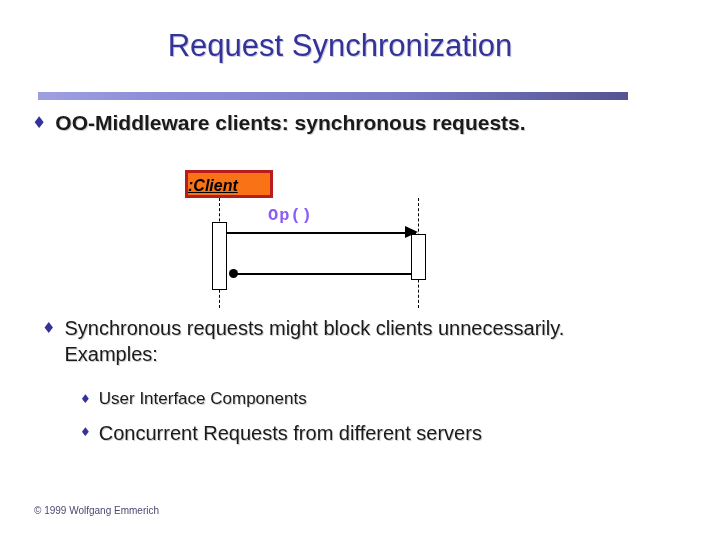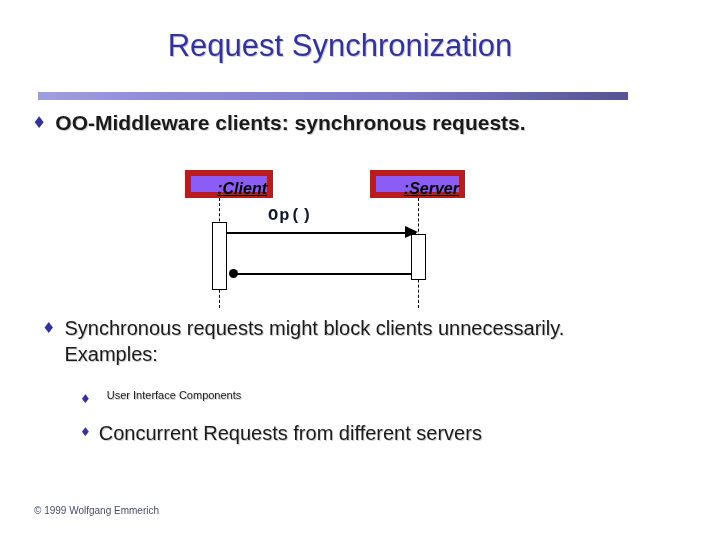--- a/index.html
+++ b/index.html
@@ -92,43 +92,43 @@
     line-height: 1.28;
     padding-left: 9px;
     max-width: 530px;
   }
 
   #bullet-3 {
     left: 80px;
     top: 389px;
   }
   #bullet-3 .diamond { font-size: 12px; padding-top: 4px; }
-  #bullet-3 .btext { font-size: 11px; padding-left: 8px; white-space: nowrap; margin-left: 8px; }
+  #bullet-3 .btext { font-size: 17px; padding-left: 8px; white-space: nowrap; }
 
   #bullet-4 {
     left: 80px;
     top: 422px;
   }
   #bullet-4 .diamond { font-size: 12px; padding-top: 4px; }
   #bullet-4 .btext { font-size: 20px; padding-left: 8px; white-space: nowrap; }
 
   
   #seq-diagram {
     position: absolute;
     left: 0px;
     top: 160px;
     width: 720px;
     height: 150px;
   }
   .obj-box {
     position: absolute;
-    background: #8b5cf6;
-    border: 6px solid #b91c1c;
+    background: #f97316;
+    border: 3px solid #b91c1c;
     box-sizing: border-box;
-    text-align: right;
+    text-align: left;
     font-size: 16px;
     font-weight: bold;
     font-style: italic;
     color: #000000;
     line-height: 26px;
     height: 28px;
   }
   .obj-box span {
     text-decoration: underline;
   }
@@ -179,21 +179,21 @@
     background: #000000;
   }
 
   #msg-label {
     position: absolute;
     left: 268px;
     top: 46px;
     font-family: "Liberation Mono", "DejaVu Sans Mono", monospace;
     font-size: 17px;
     font-weight: bold;
-    color: #0f172a;
+    color: #8b5cf6;
     letter-spacing: 1px;
   }
 
   
   #footer-copyright {
     position: absolute;
     left: 34px;
     top: 505px;
     font-size: 10px;
     color: #4a4a70;
@@ -244,23 +244,20 @@
     <span class="diamond">♦</span>
     <span class="btext">OO-Middleware clients: synchronous requests.</span>
   </div>
 
   <div id="seq-diagram">
 
     <div class="obj-box" id="obj-client">
       <span>:Client</span>
     </div>
 
-    <div class="obj-box" id="obj-server">
-      <span>:Server</span>
-    </div>
 
     <div class="lifeline" id="lifeline-client"></div>
     <div class="lifeline" id="lifeline-server"></div>
 
     <div class="activation" id="activation-client"></div>
     <div class="activation" id="activation-server"></div>
 
     <div class="msg-line" id="msg-call"></div>
     <div id="arrow-call-head"></div>
 

